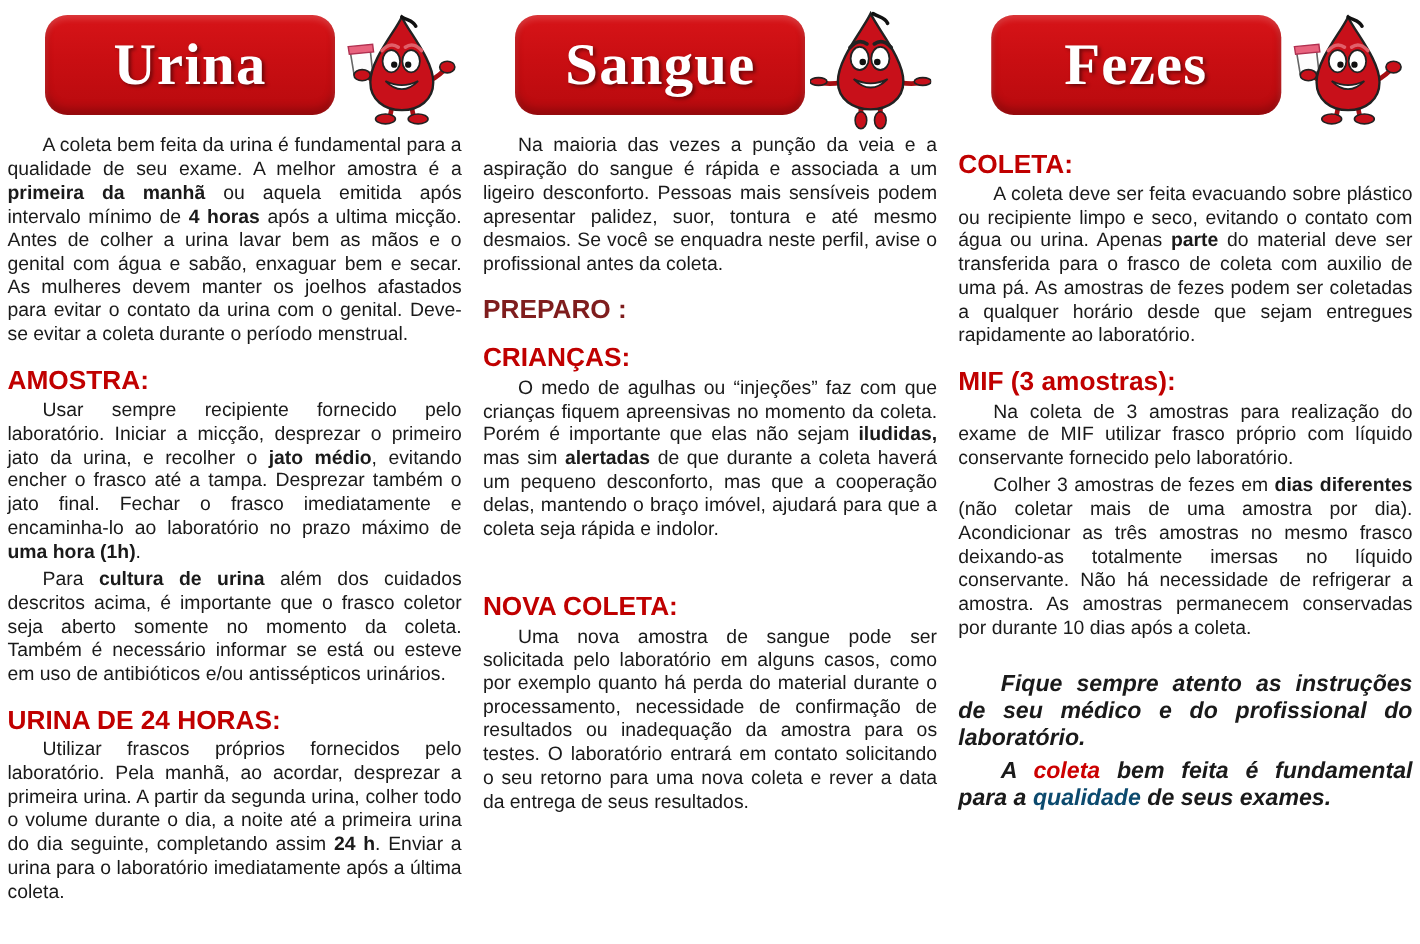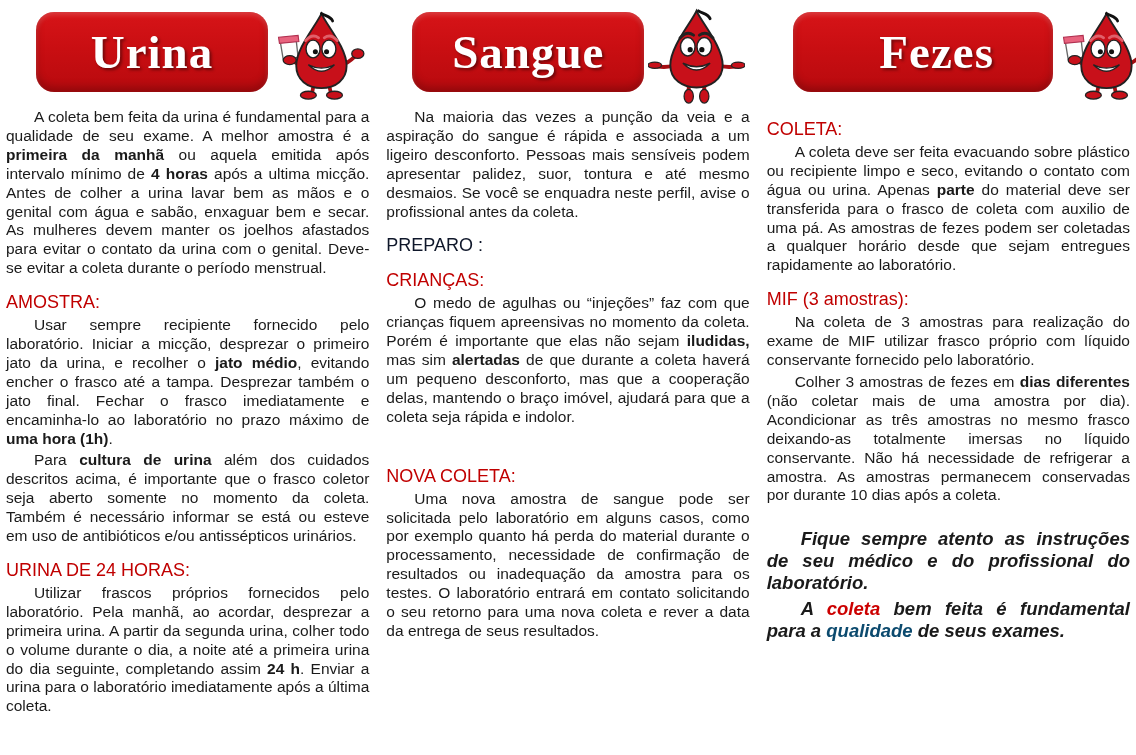--- a/index.html
+++ b/index.html
@@ -55,22 +55,22 @@
   .mascot { width: 97px; height: 97px; flex: 0 0 auto; margin-top: 2px; }
   .para {
     text-align: justify;
     font-size: 15.5px;
     line-height: 1.22;
     margin: 0 0 3px 0;
   }
   .para.indent { text-indent: 28px; }
   .heading {
     color: #c00000;
-    font-weight: normal;
-    font-size: 18px;
+    font-weight: bold;
+    font-size: 21px;
     line-height: 1.22;
     margin: 11px 0 2px 0;
   }
   .closing {
     font-weight: bold;
     font-style: italic;
     font-size: 18.5px;
     line-height: 1.18;
     text-align: justify;
     margin: 20px 0 0 0;
@@ -137,29 +137,29 @@
     <path d="M33,32 Q40,24 47,29" fill="none" stroke="#222" stroke-width="3" stroke-linecap="round"></path>
     <path d="M53,29 Q60,24 67,32" fill="none" stroke="#222" stroke-width="3" stroke-linecap="round"></path>
     <ellipse cx="41" cy="41" rx="7.5" ry="9.5" fill="#fff" stroke="#222" stroke-width="1.5"></ellipse>
     <ellipse cx="58" cy="41" rx="7.5" ry="9.5" fill="#fff" stroke="#222" stroke-width="1.5"></ellipse>
     <circle cx="43.5" cy="44" r="2.7" fill="#111"></circle>
     <circle cx="55.5" cy="44" r="2.7" fill="#111"></circle>
     <path d="M36,58 Q50,72 64,58 Q50,65 36,58 Z" fill="#fff" stroke="#222" stroke-width="1.5"></path>
   </svg>
       </div>
       <p class="para indent"><span>Na maioria das vezes a punção da veia e a aspiração do sangue é rápida e associada a um ligeiro desconforto. Pessoas mais sensíveis podem apresentar palidez, suor, tontura e até mesmo desmaios. Se você se enquadra neste perfil, avise o profissional antes da coleta.</span></p>
-      <p class="heading" style="color: #0f172a;">PREPARO :</p>
+      <p class="heading" style="color: #7f1d1d;">PREPARO :</p>
       <p class="heading" style="color: rgb(192, 0, 0);">CRIANÇAS:</p>
       <p class="para indent"><span>O medo de agulhas ou “injeções” faz com que crianças fiquem apreensivas no momento da coleta. Porém é importante que elas não sejam </span><b>iludidas,</b><span> mas sim </span><b>alertadas</b><span> de que durante a coleta haverá um pequeno desconforto, mas que a cooperação delas, mantendo o braço imóvel, ajudará para que a coleta seja rápida e indolor.</span></p>
       <p class="heading" style="color: rgb(192, 0, 0); margin-top: 36px;">NOVA COLETA:</p>
       <p class="para indent"><span>Uma nova amostra de sangue pode ser solicitada pelo laboratório em alguns casos, como por exemplo quanto há perda do material durante o processamento, necessidade de confirmação de resultados ou inadequação da amostra para os testes. O laboratório entrará em contato solicitando o seu retorno para uma nova coleta e rever a data da entrega de seus resultados.</span></p>
     </section>
     <section class="column">
       <div class="col-header">
-        <div class="badge" style="background: linear-gradient(rgb(215, 20, 24) 0%, rgb(201, 14, 18) 45%, rgb(184, 10, 14) 100%); padding-left: 28px;">
+        <div class="badge" style="background: linear-gradient(rgb(215, 20, 24) 0%, rgb(201, 14, 18) 45%, rgb(184, 10, 14) 100%);">
           <span class="badge-text" style="color: rgb(255, 255, 255);">Fezes</span>
         </div>
         <svg class="mascot" viewBox="0 0 104 100">
     <path d="M45,80 L43,90" stroke="#a50d12" stroke-width="4" fill="none"></path>
     <path d="M61,80 L63,90" stroke="#a50d12" stroke-width="4" fill="none"></path>
     <ellipse cx="39" cy="92.5" rx="8.5" ry="4.2" fill="#c8101a" stroke="#222" stroke-width="1.4"></ellipse>
     <ellipse cx="67" cy="92.5" rx="8.5" ry="4.2" fill="#c8101a" stroke="#222" stroke-width="1.4"></ellipse>
     <path d="M34,62 Q24,58 18,52" stroke="#a50d12" stroke-width="4" fill="none"></path>
     <path d="M72,62 Q82,58 89,51" stroke="#a50d12" stroke-width="4" fill="none"></path>
     <ellipse cx="92" cy="48" rx="6.5" ry="5" fill="#c8101a" stroke="#222" stroke-width="1.4"></ellipse>

